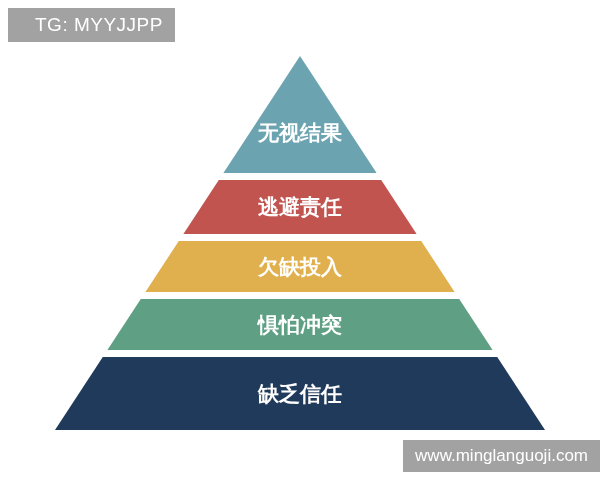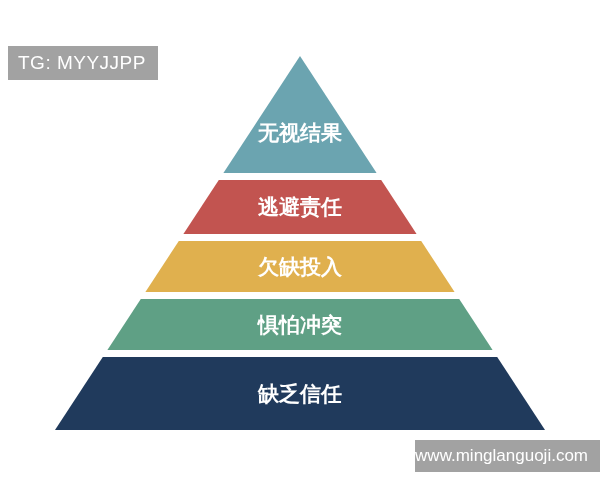--- a/index.html
+++ b/index.html
@@ -19,29 +19,28 @@
     position: absolute;
     color: #ffffff;
     background: rgba(154, 154, 154, 0.92);
     line-height: 1;
     white-space: nowrap;
   }
   .watermark.top-left {
     top: 8px;
     left: 8px;
     font-size: 19px;
-    padding: 7px 12px 8px 10px;
+    padding: 7px 12px 8px 27px;
     letter-spacing: 0.5px;
-    margin-top: 38px;
   }
   .watermark.bottom-right {
     right: 0px;
     bottom: 8px;
     font-size: 17px;
-    padding: 7px 12px 8px 0;
+    padding: 7px 12px 8px 12px;
   }
   svg.pyramid-svg {
     position: absolute;
     top: 0;
     left: 0;
   }
   .layer-label {
     font-family: "Liberation Sans", "DejaVu Sans", sans-serif;
     font-size: 21px;
     font-weight: bold;

